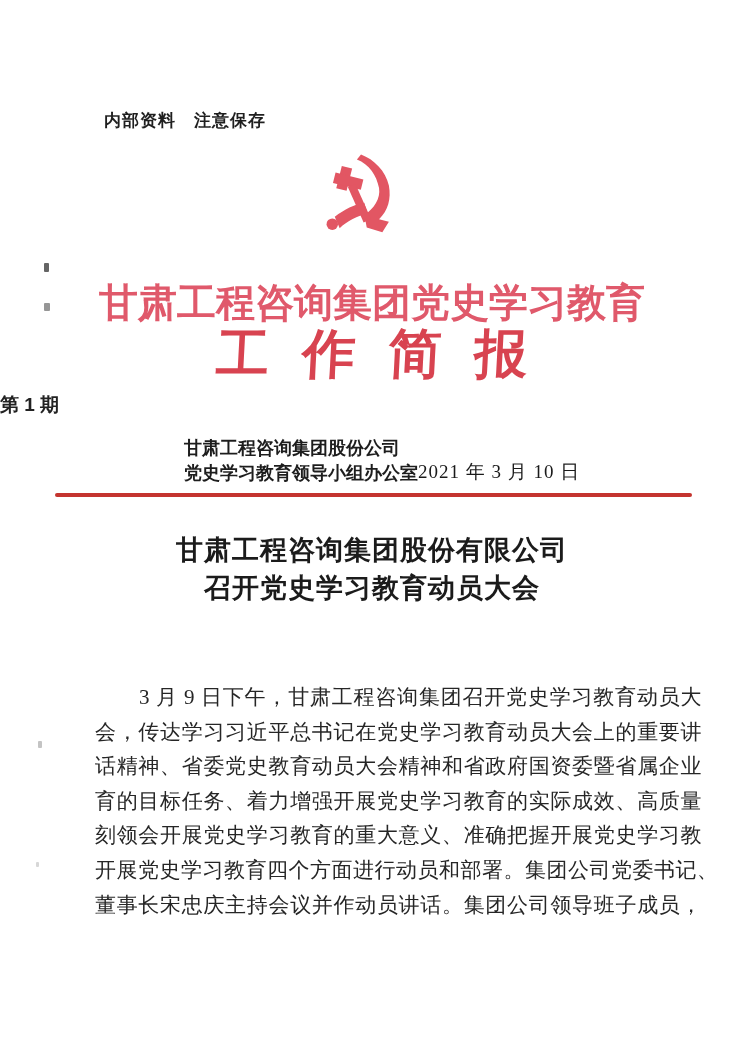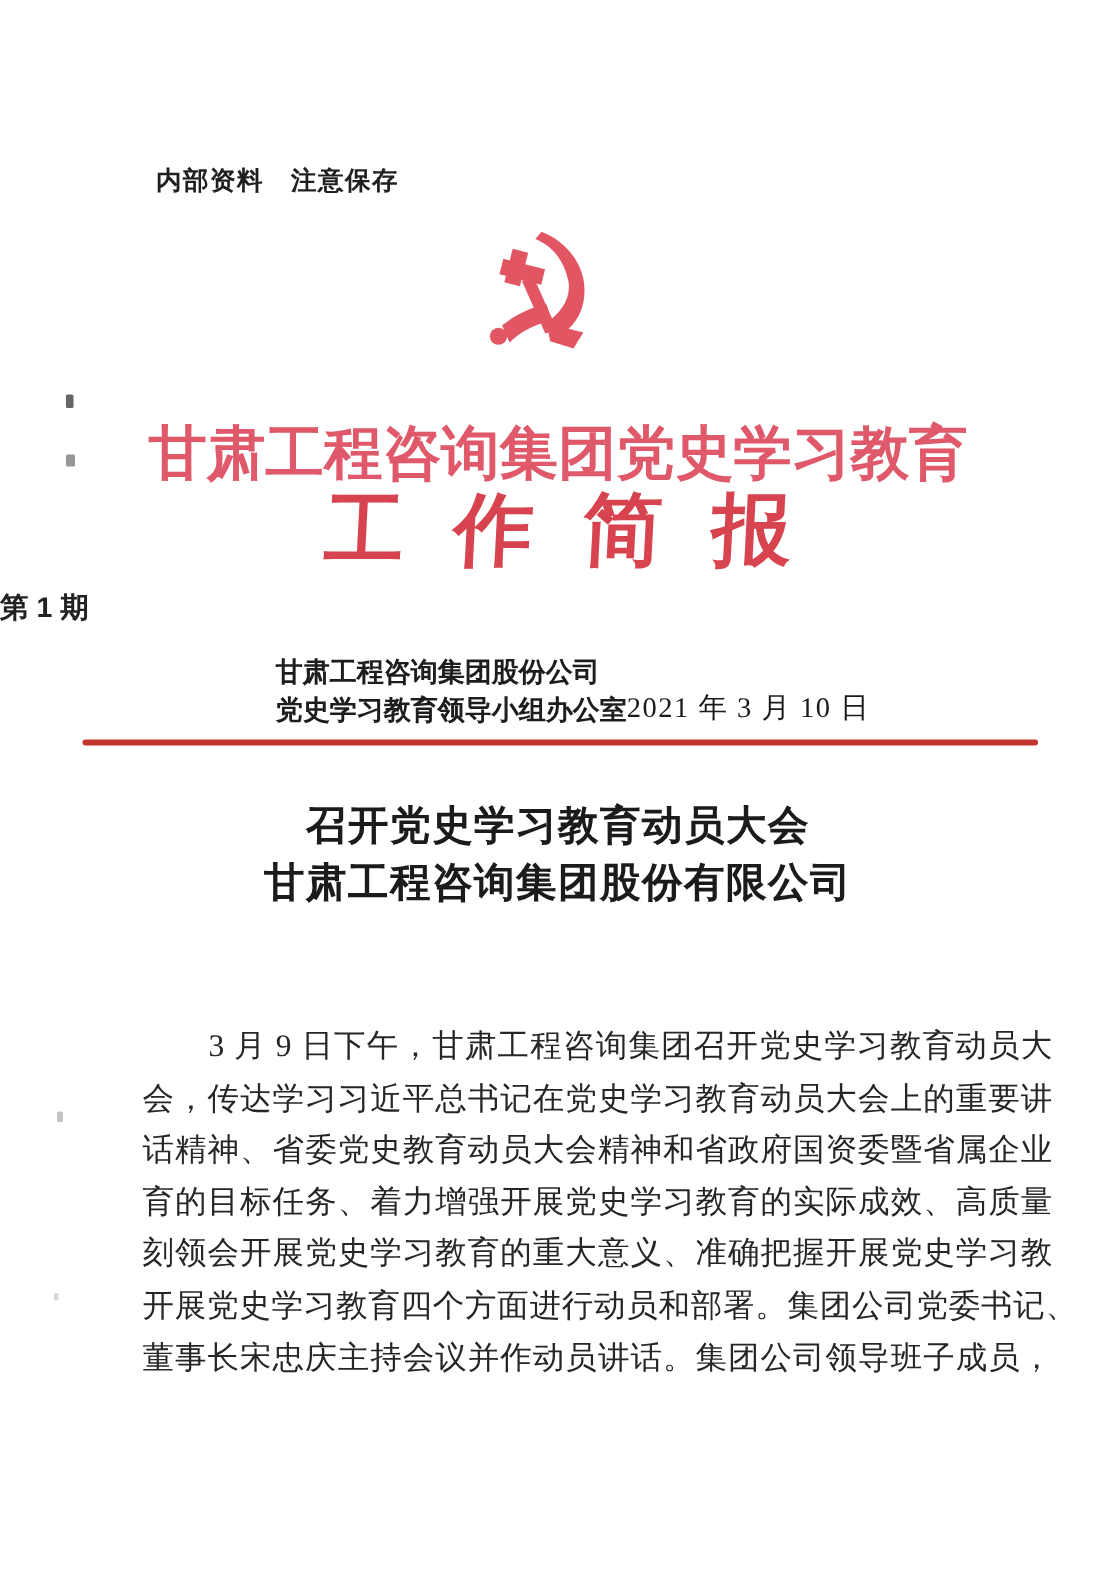--- a/index.html
+++ b/index.html
@@ -103,22 +103,22 @@
     <div class="issuer">
       <div>甘肃工程咨询集团股份公司</div>
       <div>党史学习教育领导小组办公室</div>
     </div>
     <div class="issue-date">2021 年 3 月 10 日</div>
   </div>
 
   <div class="red-rule"></div>
 
   <div class="article-title">
+    <div>甘肃工程咨询集团股份有限公司</div>
     <div>召开党史学习教育动员大会</div>
-    <div>甘肃工程咨询集团股份有限公司</div>
   </div>
 
   <div class="article-body">
     <div class="body-line first">3 月 9 日下午，甘肃工程咨询集团召开党史学习教育动员大</div>
     <div class="body-line">会，传达学习习近平总书记在党史学习教育动员大会上的重要讲</div>
     <div class="body-line">话精神、省委党史教育动员大会精神和省政府国资委暨省属企业</div>
     <div class="body-line">育的目标任务、着力增强开展党史学习教育的实际成效、高质量</div>
     <div class="body-line">刻领会开展党史学习教育的重大意义、准确把握开展党史学习教</div>
     <div class="body-line">开展党史学习教育四个方面进行动员和部署。集团公司党委书记、</div>
     <div class="body-line">董事长宋忠庆主持会议并作动员讲话。集团公司领导班子成员，</div>

